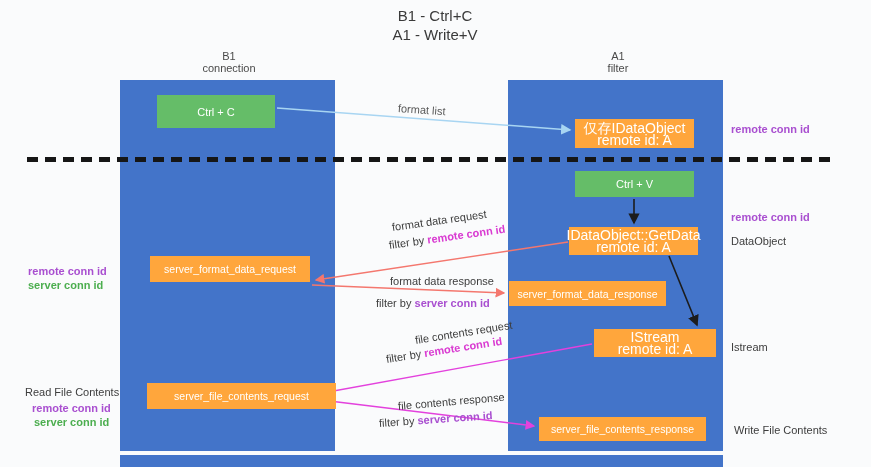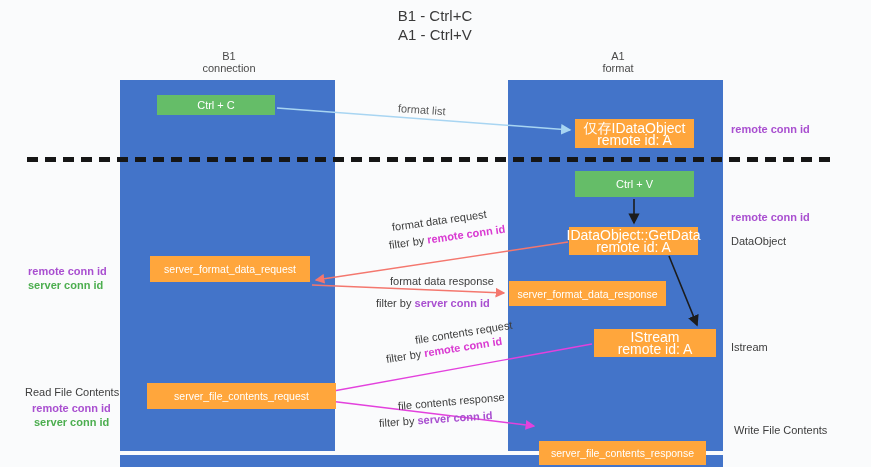--- a/index.html
+++ b/index.html
@@ -32,30 +32,30 @@
   .magenta { color:#d93ad1; font-weight:bold; }
   .plain   { color:#3d3d3d; font-weight:normal; }
 </style>
 </head>
 <body>
 
 <div class="canvas">
 
   <div class="title">
     <div>B1 - Ctrl+C</div>
-    <div>A1 - Ctrl+V</div>
+    <div>A1 - Write+V</div>
   </div>
 
   <div class="lane-header" style="left:164px; top:50px;text-align:center;">
     <div>B1</div>
     <div>connection</div>
   </div>
   <div class="lane-header" style="left:553px; top:50px;">
     <div>A1</div>
-    <div>format</div>
+    <div>filter</div>
   </div>
 
   <div class="lane" style="left:120px; top:80px; width:215px; height:371px;"></div>
   <div class="lane" style="left:508px; top:80px; width:215px; height:371px;"></div>
   <div class="lane" style="left:120px; top:455px; width:603px; height:12px;"></div>
 
   <div class="dashed"></div>
 
   <svg class="arrows" width="871" height="467">
     <defs>
@@ -74,21 +74,21 @@
     </defs>
     <line x1="277" y1="108" x2="570" y2="130" stroke="#a8d5f2" stroke-width="1.5" marker-end="url(#ah-blue)"></line>
     <line x1="634" y1="199" x2="634" y2="223" stroke="#1c1c1c" stroke-width="1.6" marker-end="url(#ah-black)"></line>
     <line x1="568" y1="242" x2="316" y2="280" stroke="#f4776e" stroke-width="1.4" marker-end="url(#ah-salmon)"></line>
     <line x1="312" y1="285" x2="504" y2="293" stroke="#f4776e" stroke-width="1.4" marker-end="url(#ah-salmon)"></line>
     <line x1="669" y1="256" x2="697" y2="325" stroke="#1c1c1c" stroke-width="1.6" marker-end="url(#ah-black)"></line>
     <line x1="592" y1="344" x2="317" y2="394" stroke="#e341dd" stroke-width="1.4" marker-end="url(#ah-magenta)"></line>
     <line x1="313" y1="399" x2="534" y2="426" stroke="#e341dd" stroke-width="1.4" marker-end="url(#ah-magenta)"></line>
   </svg>
 
-  <div class="box green" style="left:157px; top:95px; width:118px; height:20px;">
+  <div class="box green" style="left:157px; top:95px; width:118px; height:33px;">
     <span>Ctrl + C</span>
   </div>
 
   <div class="box orange two-line" style="left:575px; top:119px; width:119px; height:29px;">
     <span>仅存IDataObject</span>
     <span>remote id: A</span>
   </div>
 
   <div class="box green" style="left:575px; top:171px; width:119px; height:26px;">
     <span>Ctrl + V</span>
@@ -109,21 +109,21 @@
 
   <div class="box orange two-line" style="left:594px; top:329px; width:122px; height:28px;">
     <span>IStream</span>
     <span>remote id: A</span>
   </div>
 
   <div class="box orange" style="left:147px; top:383px; width:189px; height:26px;">
     <span>server_file_contents_request</span>
   </div>
 
-  <div class="box orange" style="left:539px; top:417px; width:167px; height:24px;margin-top:24px;">
+  <div class="box orange" style="left:539px; top:417px; width:167px; height:24px;">
     <span>server_file_contents_response</span>
   </div>
 
   <div class="lbl rot" style="left:398px; top:102px; transform:rotate(4deg); color:#5a5a5a;">format list</div>
 
   <div class="lbl rot" style="left:392px; top:221px; transform:rotate(-8deg);">format data request</div>
   <div class="lbl rot" style="left:389px; top:239px; transform:rotate(-8deg);">
     <span class="plain">filter by </span><span class="magenta">remote conn id</span>
   </div>
 

